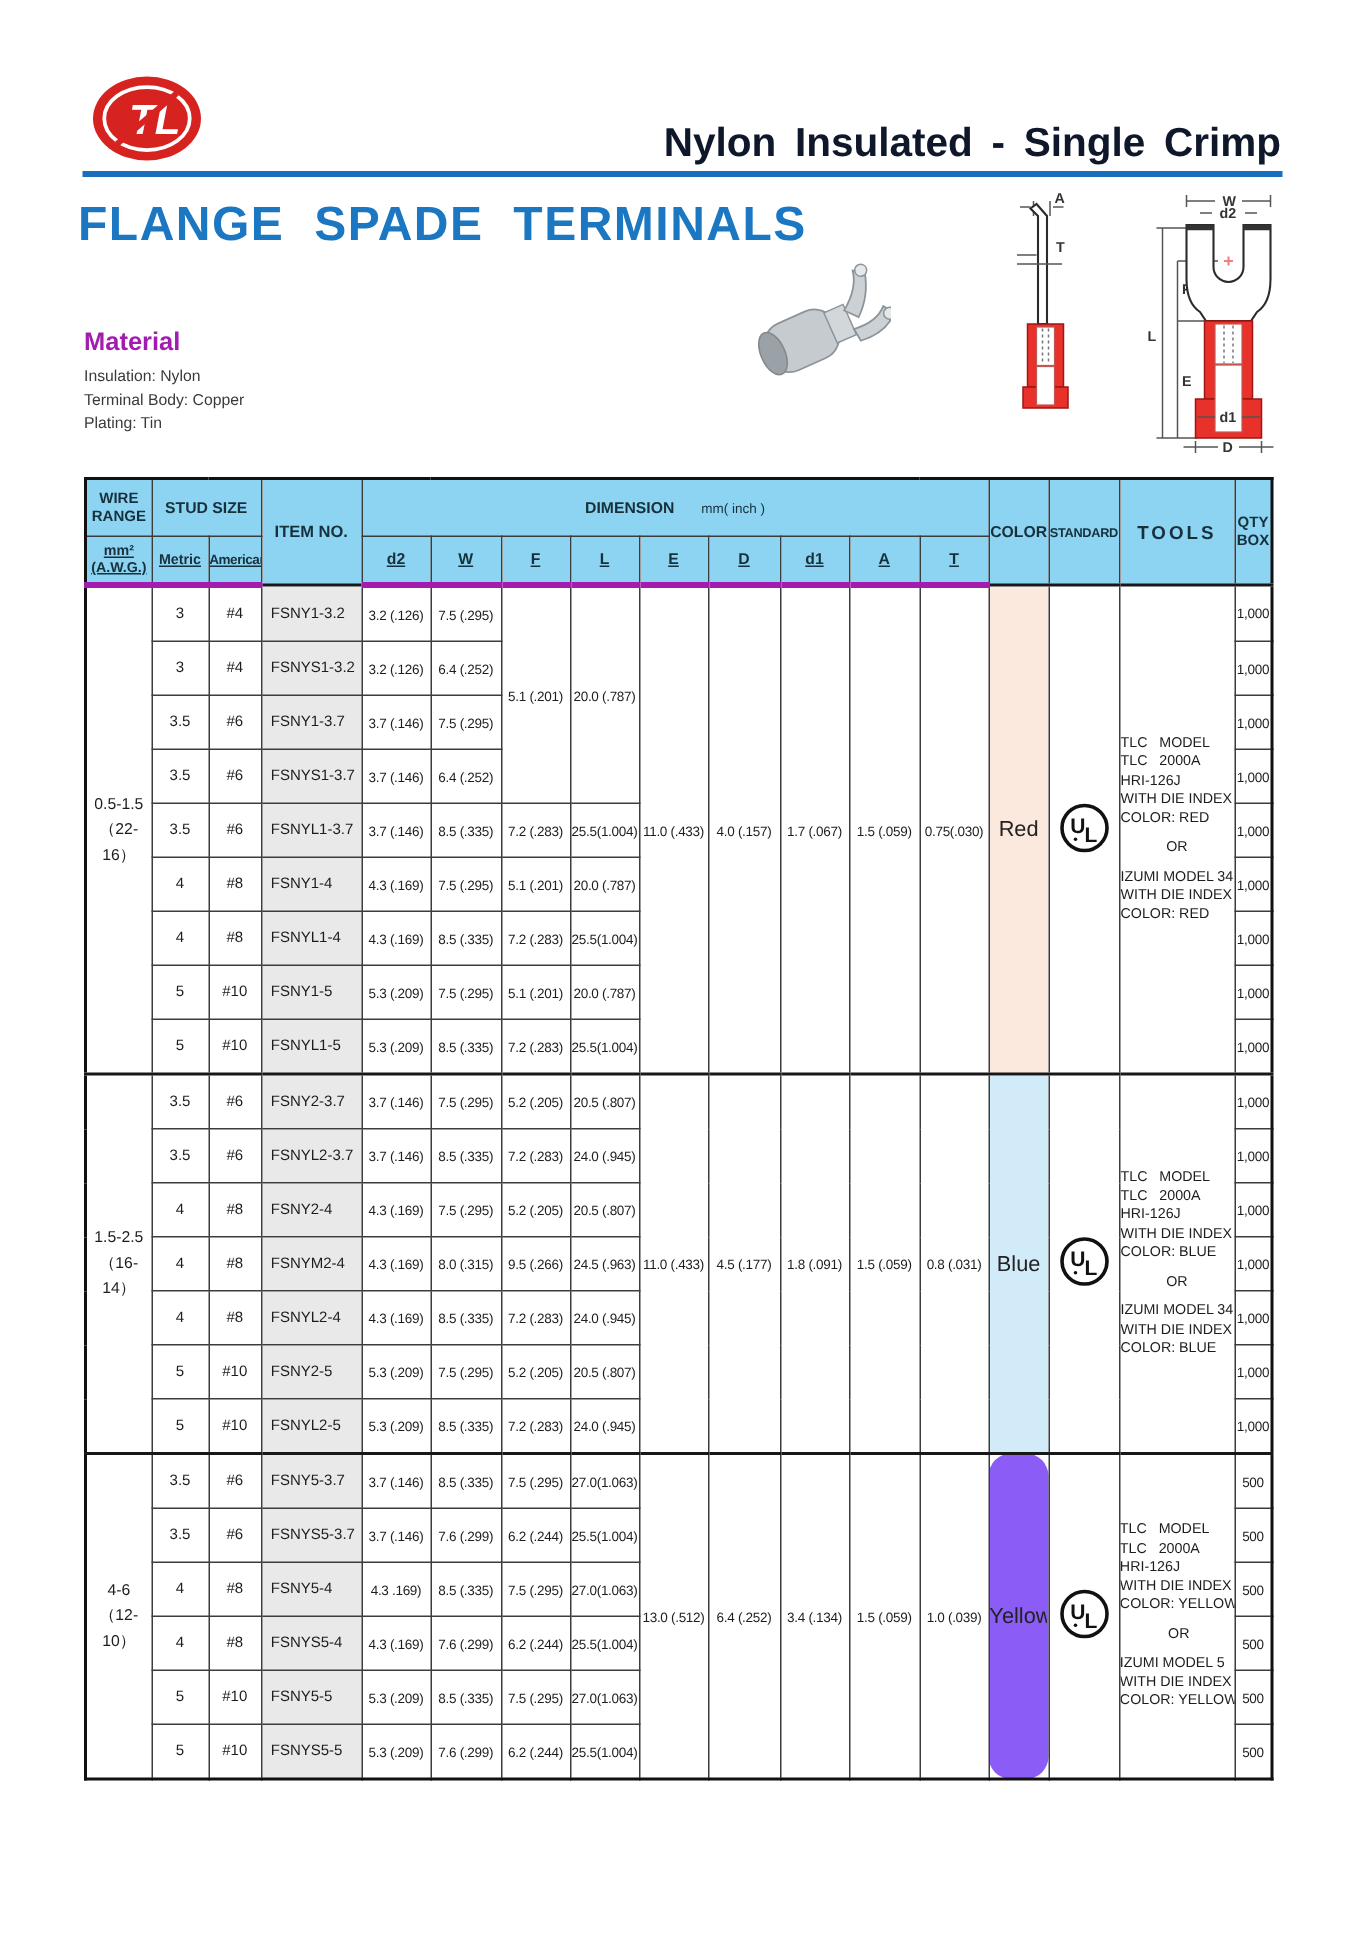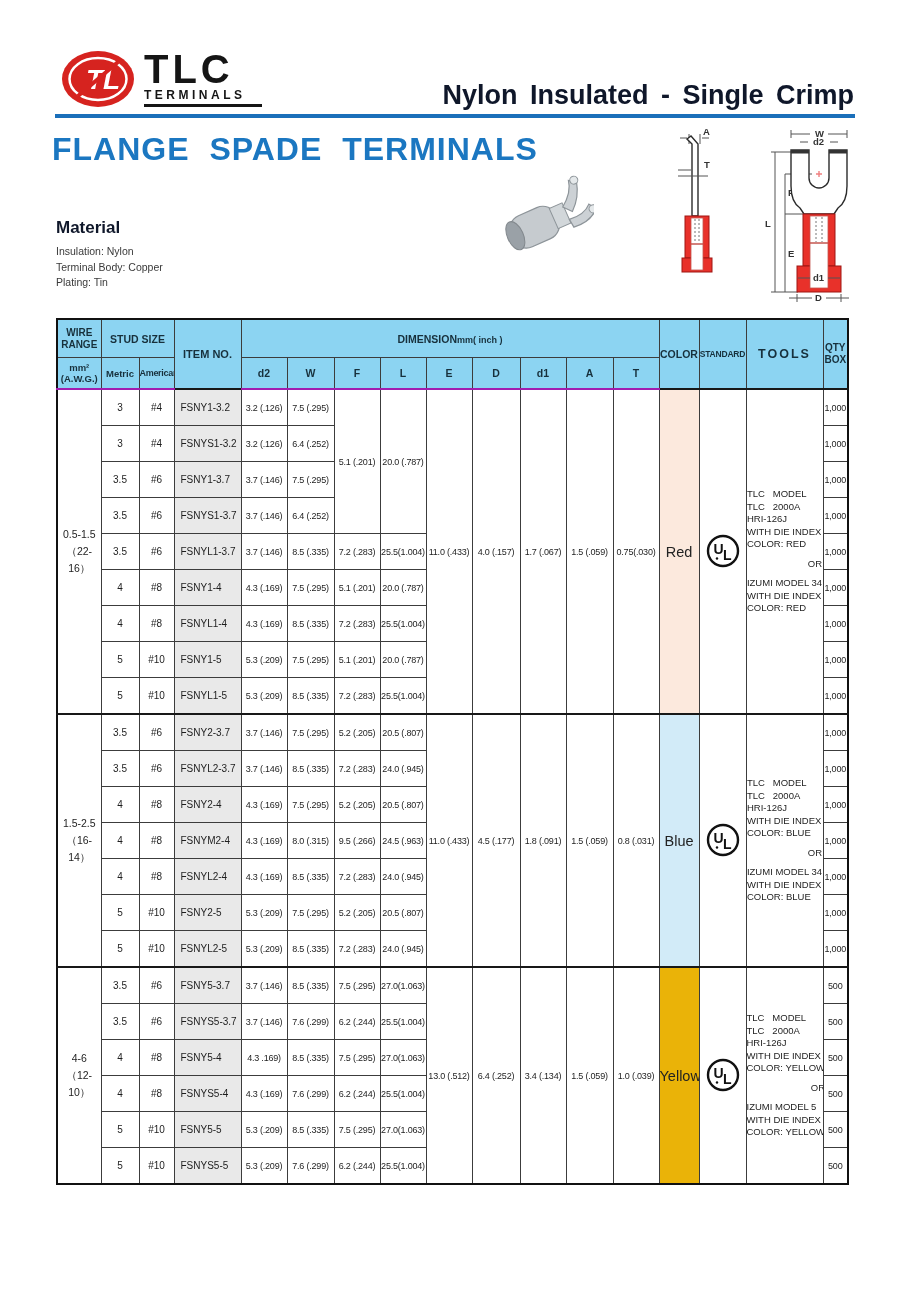--- a/index.html
+++ b/index.html
@@ -14,76 +14,72 @@
   .brand-sub{font-size:12px;font-weight:700;letter-spacing:3.5px;color:#151515;
              border-bottom:3px solid #151515;padding-bottom:2px;margin-top:0px;width:118px;}
   .subtitle{position:absolute;top:80px;right:46px;font-size:27px;font-weight:600;
             word-spacing:5px;color:#0f172a;}
   .rule{position:absolute;left:55px;top:114px;width:800px;height:4px;background:#1a6fba;}
   .page-title{position:absolute;left:52px;top:131px;font-size:32px;font-weight:700;
               letter-spacing:1px;word-spacing:10px;color:#1b77c1;}
 
   
   .material{position:absolute;left:56px;top:218px;}
-  .material-h{font-size:17px;font-weight:600;color:#0f172a;margin-bottom:6px;}
+  .material-h{font-size:17px;font-weight:600;color:#a21caf;margin-bottom:6px;}
   .material-line{font-size:10.5px;color:#3a3a3a;line-height:15.5px;}
 
   
   .photo{position:absolute;left:498px;top:163px;}
   .diagrams{position:absolute;left:672px;top:126px;}
   .dimtext{font-size:9.5px;font-weight:600;fill:#333;font-family:"Liberation Sans","DejaVu Sans",sans-serif;}
   .dline{stroke:#555;stroke-width:1;}
   .outline{stroke:#2b2b2b;stroke-width:1.4;fill:#fff;}
 
   
   .maintable{position:absolute;left:56px;top:318px;border-collapse:collapse;table-layout:fixed;
              width:791px;border:2.5px solid #111;}
   .maintable th,.maintable td{border:1px solid #3c3c3c;text-align:center;vertical-align:middle;
              padding:0;overflow:hidden;}
   .maintable thead th{background:#8cd4f2;color:#17303c;}
   tr.h1 th{height:37px;font-size:10.5px;font-weight:600;}
-  tr.h2 th{height:30px;font-size:10.5px;font-weight:600;border-bottom:2px solid #a21caf;}
+  tr.h2 th{height:30px;font-size:10.5px;font-weight:600;border-bottom:4px solid #a21caf;text-decoration:underline;}
   .th-wire{font-size:10px !important;line-height:12px;}
   .th-sub2{font-size:9.5px !important;line-height:11px;font-weight:600;}
-  .th-dim-unit{font-size:9px;font-weight:700;}
+  .th-dim-unit{font-size:9px;font-weight:400;padding-left:18px;}
   .th-item{font-size:11px !important;}
   .th-standard{font-size:8.5px !important;letter-spacing:-0.2px;}
   .th-tools{font-size:12.5px !important;letter-spacing:2px;}
   .th-qty{font-size:10px !important;line-height:12px;margin-left:24px;}
   .th-metric{font-size:9.5px !important;margin-left:24px;}
   .th-american{font-size:9px !important;letter-spacing:-0.3px;}
 
   .body-row td{height:35px;font-size:10px;color:#1d1d1d;background:#fff;}
   tr.group-start td{border-top:2px solid #181818;}
   td.dim{font-size:9px;letter-spacing:-0.2px;white-space:nowrap;}
   td.item-cell{background:#e9e9e9 !important;font-size:10px;text-align:left;padding-left:6px;white-space:nowrap;}
   td.wire-cell{font-size:10.5px;line-height:17px;}
   td.color-cell{font-size:14.5px;color:#222;}
   td.qty-cell{font-size:9px;letter-spacing:-0.2px;}
   td.tools-cell{font-size:9.5px;}
   .tools-inner{display:inline-block;text-align:left;}
   .tools-inner div{line-height:12.5px;white-space:pre;}
-  .tools-inner div.or-line{text-align:right;margin:7px 0;}
+  .tools-inner div.or-line{text-align:center;margin:7px 0;}
 </style>
 </head>
 <body>
 
 <div class="page">
 
   <div class="logo-block">
     <svg class="logo-oval" viewBox="0 0 76 62">
       <ellipse cx="38" cy="31" rx="36" ry="28" fill="#d6231f"></ellipse>
       <ellipse cx="38" cy="31" rx="28.5" ry="21" fill="#d6231f" stroke="#ffffff" stroke-width="2.5"></ellipse>
       <text x="26" y="41" font-size="28" font-weight="800" font-style="italic" fill="#ffffff" font-family="Liberation Sans, DejaVu Sans, sans-serif">TL</text>
       <line x1="18" y1="48" x2="58" y2="14" stroke="#d6231f" stroke-width="4"></line>
     </svg>
-    <div class="brand">
-      <div class="brand-name">TLC</div>
-      <div class="brand-sub">TERMINALS</div>
-    </div>
   </div>
 
   <div class="subtitle">Nylon  Insulated - Single Crimp</div>
   <div class="rule"></div>
   <div class="page-title">FLANGE  SPADE  TERMINALS</div>
 
   <div class="material">
     <div class="material-h">Material</div>
     <div class="material-line">Insulation: Nylon</div>
     <div class="material-line">Terminal Body: Copper</div>
@@ -418,21 +414,21 @@
           <td class="item-cell">FSNY5-3.7</td>
           <td class="dim">3.7 (.146)</td>
           <td class="dim">8.5 (.335)</td>
           <td class="dim">7.5 (.295)</td>
           <td class="dim">27.0(1.063)</td>
           <td class="dim" rowspan="6">13.0 (.512)</td>
           <td class="dim" rowspan="6">6.4 (.252)</td>
           <td class="dim" rowspan="6">3.4 (.134)</td>
           <td class="dim" rowspan="6">1.5 (.059)</td>
           <td class="dim" rowspan="6">1.0  (.039)</td>
-          <td class="color-cell" rowspan="6" style="background: #eab308;">Yellow</td>
+          <td class="color-cell" rowspan="6" style="background: #8b5cf6; border-radius: 15px;">Yellow</td>
           <td rowspan="6"><svg width="36" height="36" viewBox="0 0 36 36">
               <circle cx="18" cy="18" r="15" fill="none" stroke="#111" stroke-width="2.4"></circle>
               <text x="8.5" y="21" font-size="14" font-weight="800" fill="#111" font-family="Liberation Sans, DejaVu Sans, sans-serif">U</text>
               <text x="18" y="27" font-size="14" font-weight="800" fill="#111" font-family="Liberation Sans, DejaVu Sans, sans-serif">L</text>
               <circle cx="12" cy="25.5" r="1.2" fill="#111"></circle>
             </svg></td>
           <td class="tools-cell" rowspan="6"><div class="tools-inner"><div>TLC   MODEL</div><div>TLC   2000A</div><div>HRI-126J</div><div>WITH DIE INDEX</div><div>COLOR: YELLOW</div><div class="or-line">OR</div><div>IZUMI MODEL 5</div><div>WITH DIE INDEX</div><div>COLOR: YELLOW</div></div></td>
           <td class="qty-cell">500</td>
         </tr>
         <tr class="body-row">

